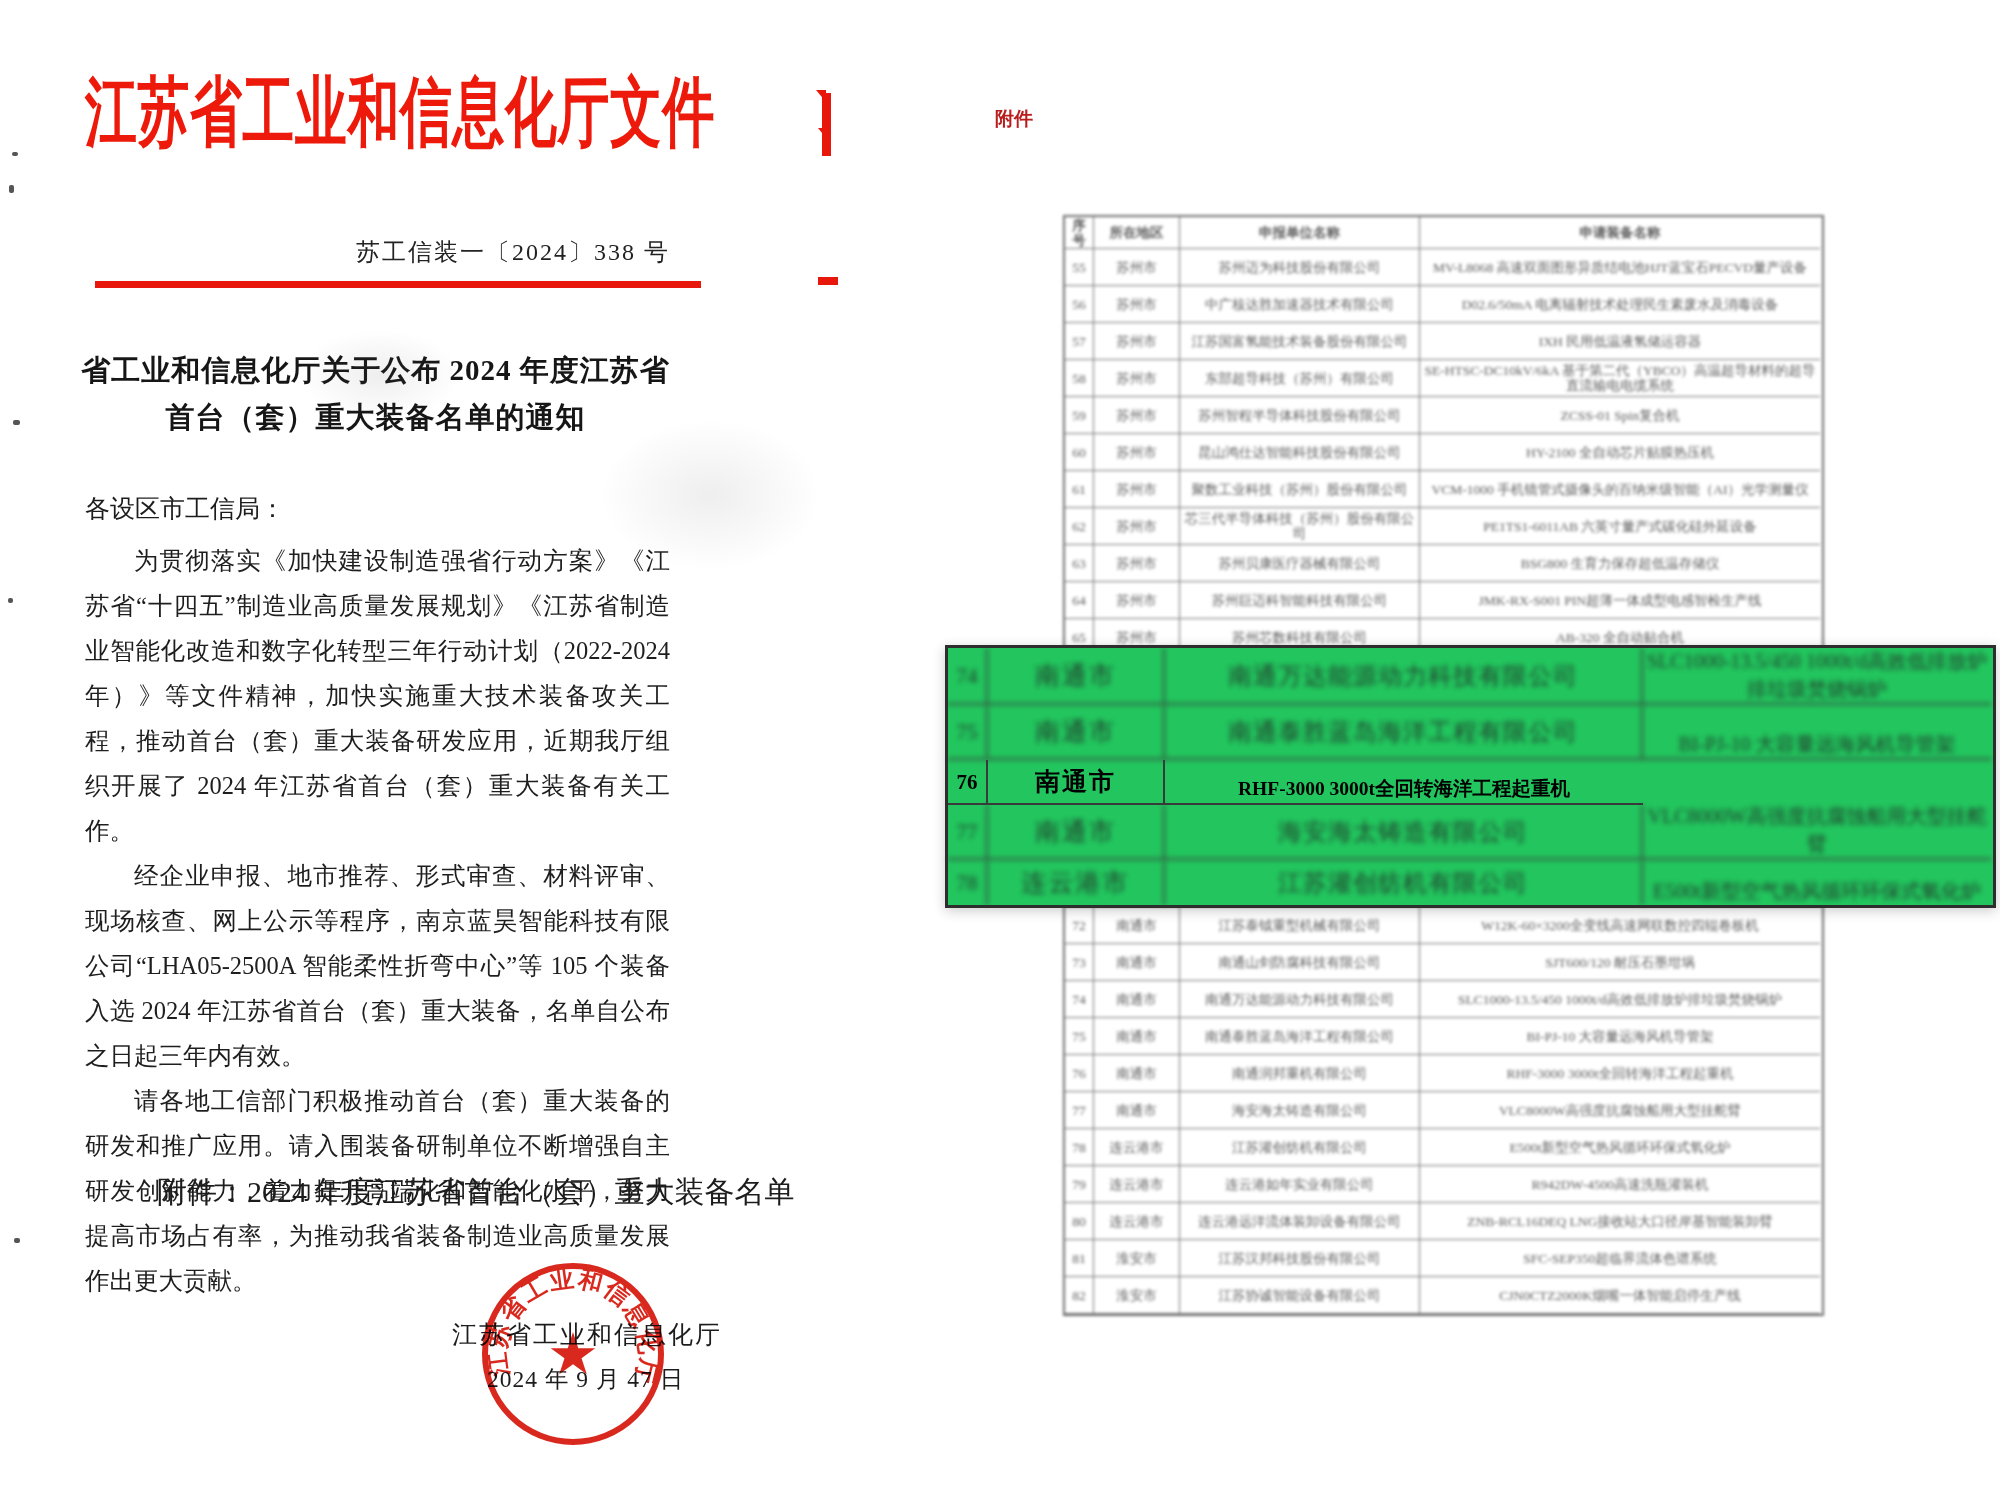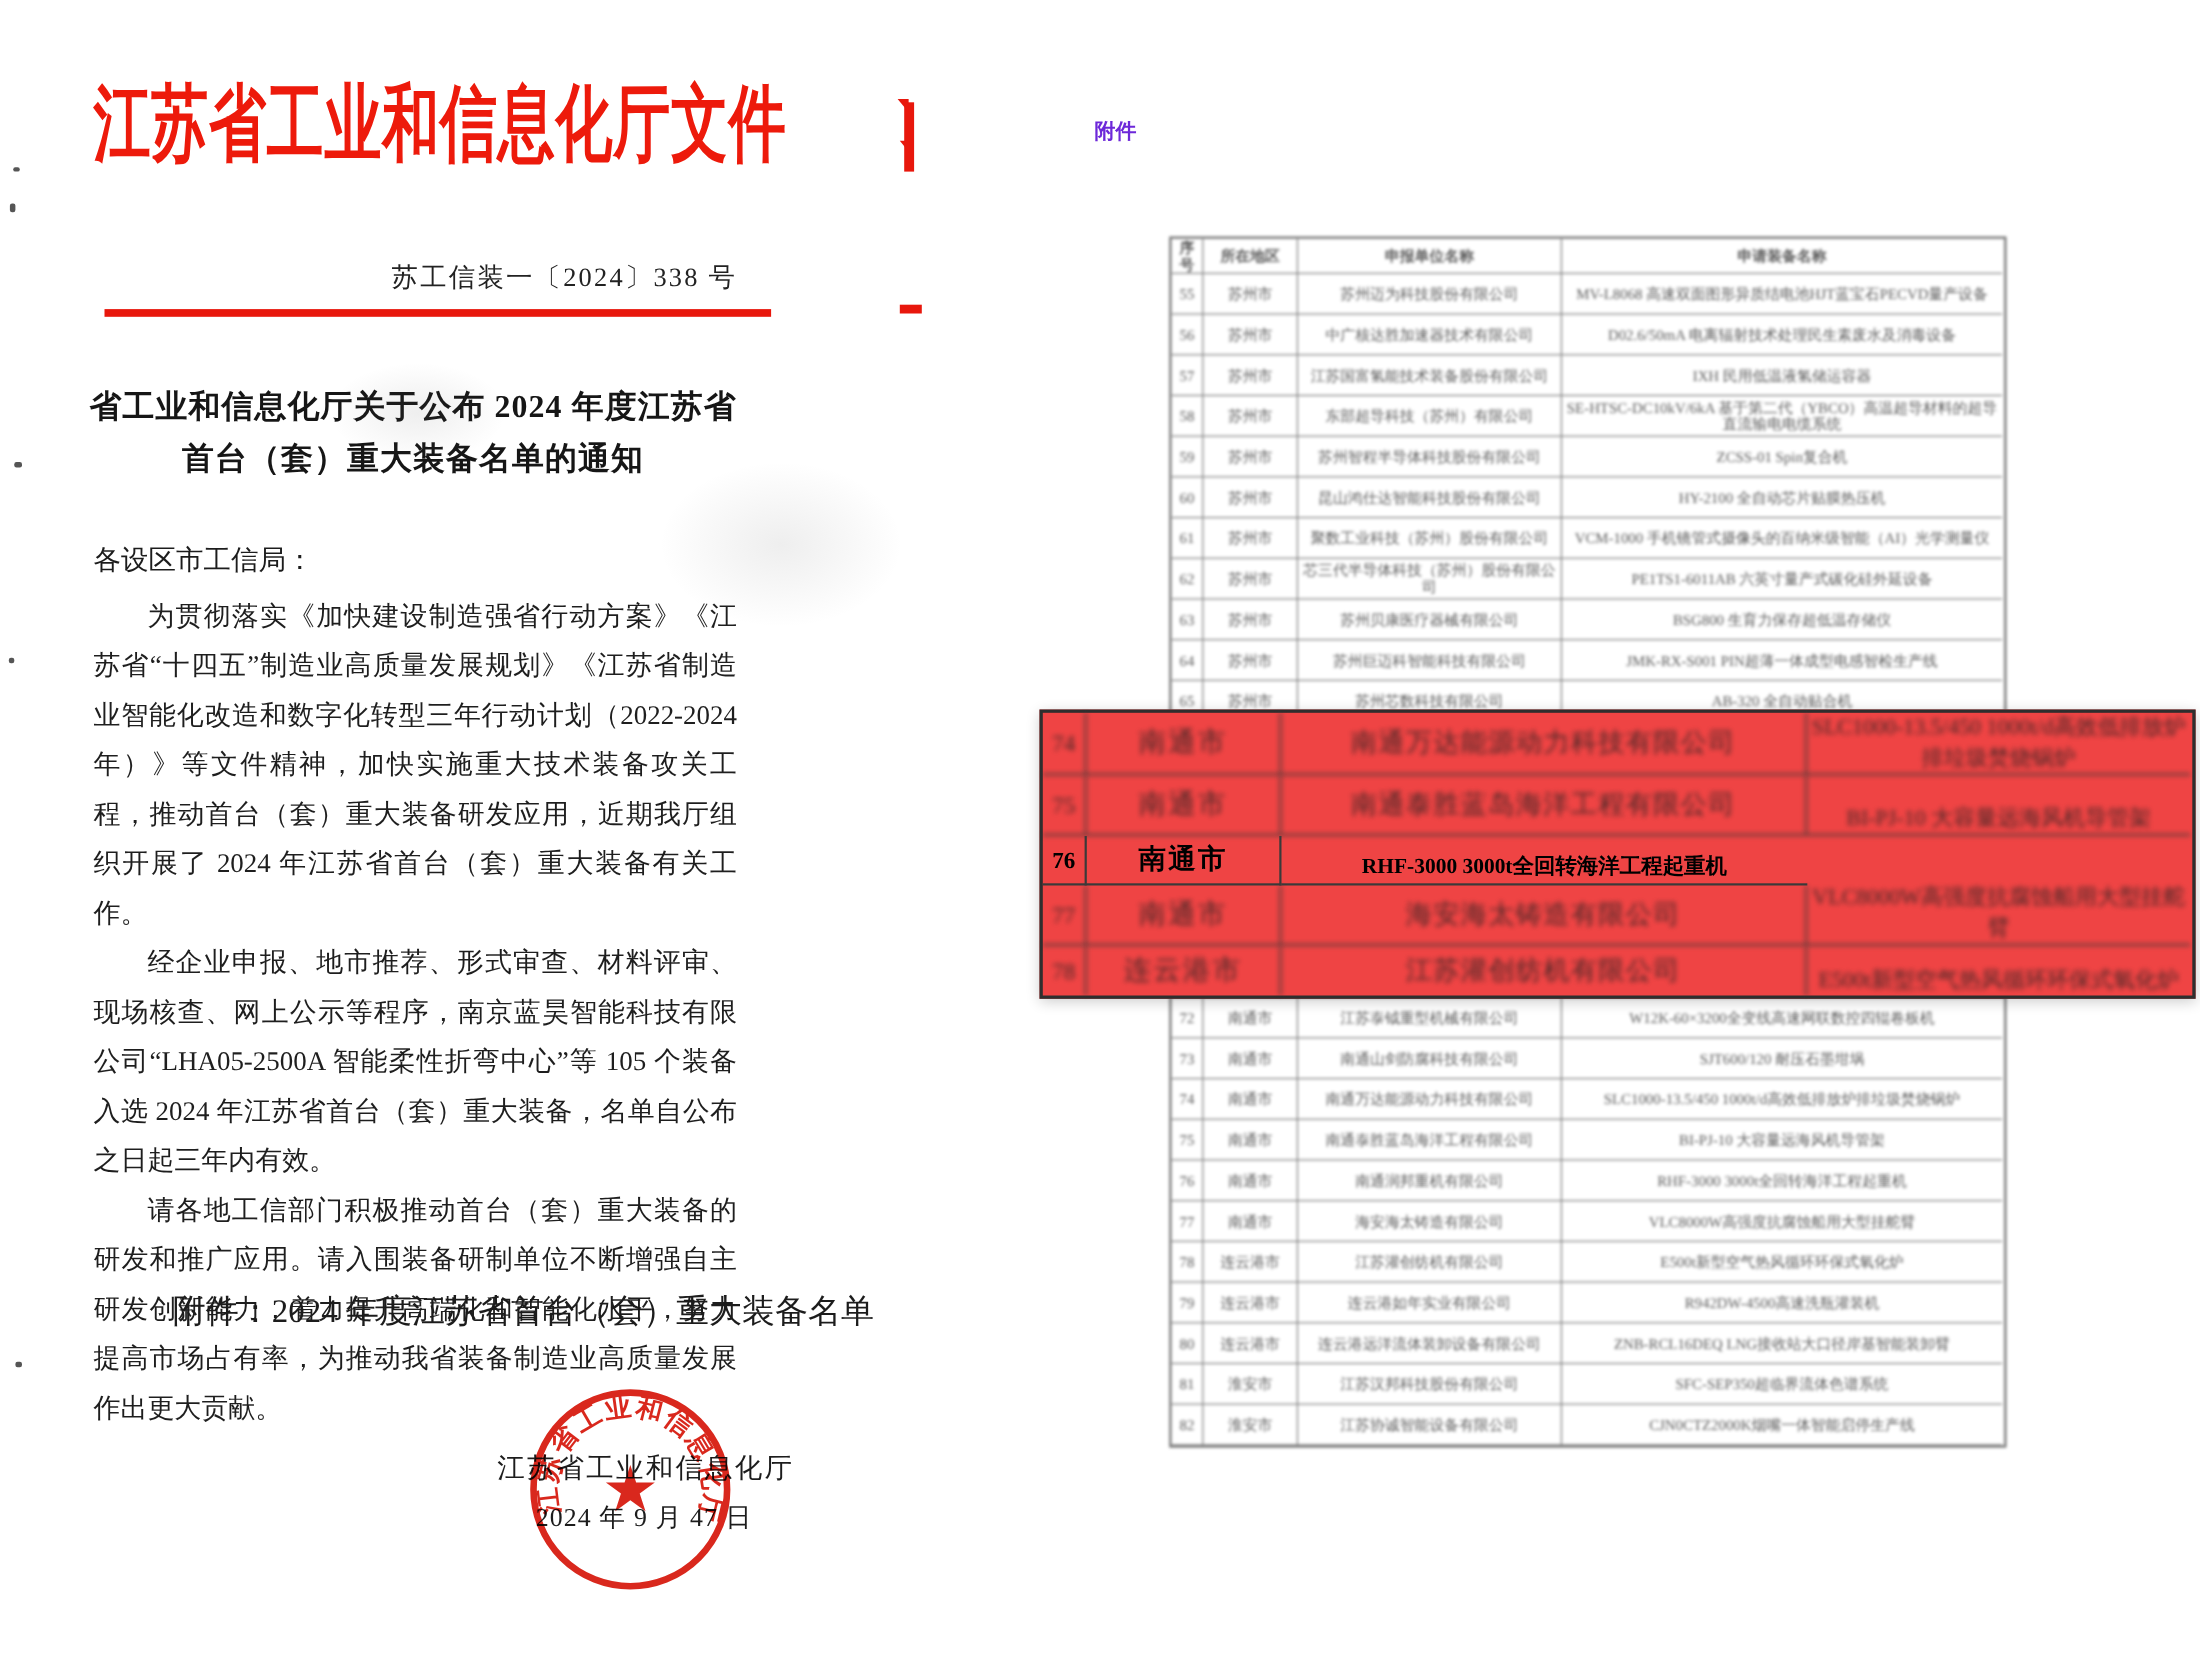--- a/index.html
+++ b/index.html
@@ -32,36 +32,36 @@
   .art-red-serif{position:absolute;left:816px;top:90px;width:0;height:0;
     border-left:10px solid transparent;border-top:12px solid #e8170c;}
   .art-red-serif2{position:absolute;left:818px;top:128px;width:0;height:0;
     border-left:9px solid transparent;border-top:11px solid #e8170c;}
   .art-red-dash{position:absolute;left:818px;top:277px;width:20px;height:8px;background:#e8170c;}
   .speck{position:absolute;background:#2b2b2b;border-radius:2px;opacity:.8;}
   .smudge{position:absolute;border-radius:50%;
     background:radial-gradient(closest-side,rgba(90,90,90,.10),rgba(90,90,90,0));}
   
   .attach-label{position:absolute;left:995px;top:106px;font-size:19px;font-weight:bold;
-    font-family:"Liberation Sans","DejaVu Sans",sans-serif;color:#6d28d9;}
+    font-family:"Liberation Sans","DejaVu Sans",sans-serif;color:#b91c1c;}
   .table-title{position:absolute;left:1060px;top:158px;width:800px;text-align:center;
     font-size:27px;font-weight:bold;letter-spacing:1px;color:#171717;}
   .gridbox{position:absolute;background:#fff;}
   #tableA{left:1063px;top:215px;width:757px;height:430px;overflow:hidden;
     border:2px solid #4a4a4a;filter:blur(1.4px);opacity:.8;}
   #tableB{left:1063px;top:905px;width:757px;border:2px solid #4a4a4a;
     filter:blur(1.4px);opacity:.8;}
   .trow{display:grid;}
   .tcell{border-right:1px solid #555;border-bottom:1px solid #555;
     display:flex;align-items:center;justify-content:center;text-align:center;
     font-size:13.5px;line-height:15px;padding:0 2px;overflow:hidden;color:#333;}
   .trow .tcell:last-child{border-right:none;}
   .thead .tcell{font-weight:bold;}
   
-  #overlay{position:absolute;left:945px;top:645px;width:1045px;background:#ef4444;
+  #overlay{position:absolute;left:945px;top:645px;width:1045px;background:#22c55e;
     border:3px solid #2e2e2e;box-shadow:0 3px 12px rgba(0,0,0,.2);z-index:5;}
   .ov-row .tcell{border-right:2px solid #3a3a3a;border-bottom:2px solid #3a3a3a;
     color:#222;line-height:28px;}
   .ov-row:last-child .tcell{border-bottom:none;}
   .ov-row .tcell.c0{font-size:21px;}
   .ov-row .tcell.c1{font-size:25px;letter-spacing:2px;}
   .ov-row .tcell.c2{font-size:24px;letter-spacing:1px;}
   .ov-row .tcell.c3{font-size:20px;align-items:flex-end;}
   .ov-row.blurred{filter:blur(2.5px);opacity:.82;}
   .ov-row.sharp .tcell{color:#000;font-weight:600;}

